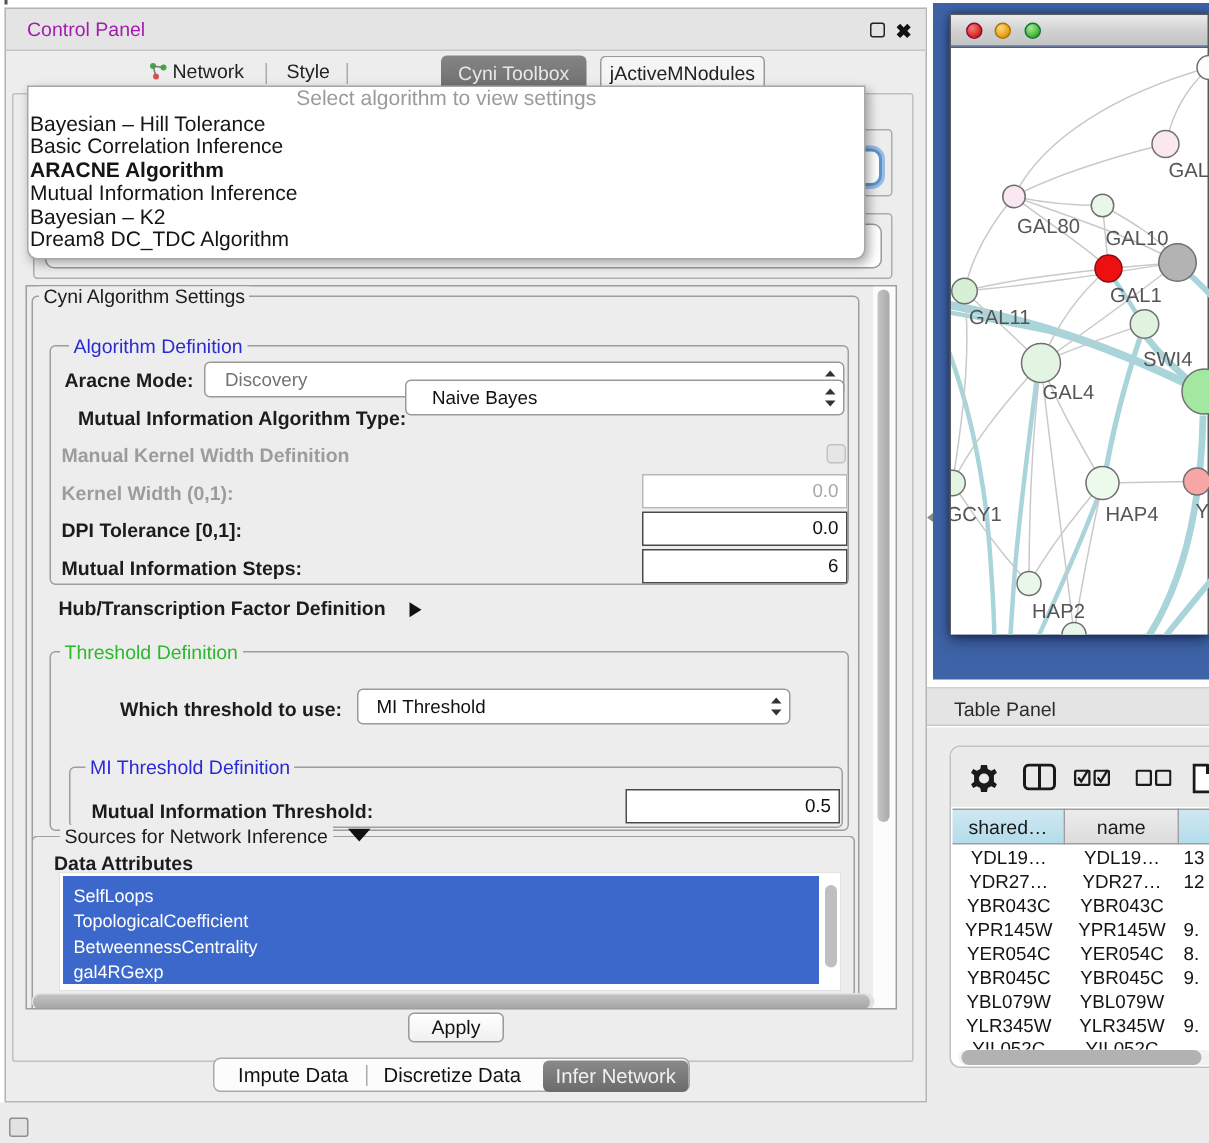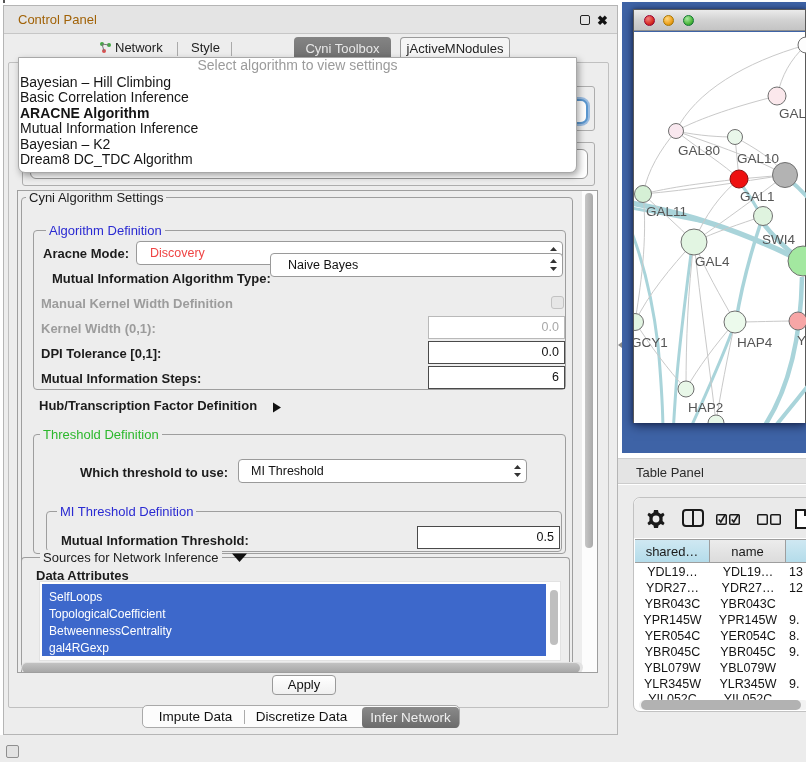--- a/index.html
+++ b/index.html
@@ -3,21 +3,21 @@
 <meta charset="utf-8">
 <style>
 * { box-sizing: border-box; margin:0; padding:0; }
 html,body { width:806px; height:762px; }
 body { font-family:"Liberation Sans", sans-serif; background:#ffffff; position:relative; overflow:hidden; }
 .abs { position:absolute; }
 
 
 #cpwin { left:3px; top:5px; width:615px; height:730px; background:#ededed; border:1px solid #b5b5b5; }
 #cptitle { left:0; top:0; width:100%; height:28px; background:#e4e4e4; border-bottom:1px solid #c6c6c6; }
-#cptitle .t { position:absolute; left:14px; top:6px; font-size:13px; color:#a16207; }
+#cptitle .t { position:absolute; left:14px; top:6px; font-size:13px; color:#a21caf; }
 .winbtn-sq { left:576px; top:9px; width:10px; height:10px; border:1.5px solid #222; border-radius:2px; }
 .winbtn-x  { left:593px; top:7px; font-size:13px; font-weight:bold; color:#111; }
 
 
 .tabrow { left:0px; top:31px; width:100%; height:24px; font-size:13px; color:#222; }
 .tabsep { width:1px; height:14px; background:#aaa; top:5px; }
 .seltab { background:linear-gradient(#848484,#6e6e6e); color:#e8e8e8; border-radius:4px 4px 0 0; }
 .ghosttab { background:#f5f5f5; border:1px solid #9a9a9a; border-bottom:none; border-radius:4px 4px 0 0; color:#222; }
 
 
@@ -116,21 +116,21 @@
 
   <div class="abs" id="outerpanel"></div>
 
   <div class="abs hidebox" style="left:18px;top:80px;width:573px;height:45px;"></div>
   <div class="abs hidebox" style="left:18px;top:136px;width:573px;height:44px;"></div>
   <div class="combo" style="left:26px;top:93px;width:558px;height:25px;box-shadow:0 0 0 2px rgba(100,155,215,0.6);border:2px solid #5a96ce;border-radius:7px;"></div>
   <div class="combo" style="left:26px;top:143px;width:558px;height:30px;border-radius:6px;"></div>
 
   <div class="abs" id="dropdown">
     <div class="prompt">Select algorithm to view settings</div>
-    <div class="it" style="top:15.5px;">Bayesian – Hill Climbing</div>
+    <div class="it" style="top:15.5px;">Bayesian – Hill Tolerance</div>
     <div class="it" style="top:31px;">Basic Correlation Inference</div>
     <div class="it" style="top:46.5px;font-weight:bold;">ARACNE Algorithm</div>
     <div class="it" style="top:62px;">Mutual Information Inference</div>
     <div class="it" style="top:77.5px;">Bayesian – K2</div>
     <div class="it" style="top:93px;">Dream8 DC_TDC Algorithm</div>
   </div>
 
   <div class="abs" id="scrollarea">
     <div class="vsb">
         <div class="thumb"></div>
@@ -139,21 +139,21 @@
         <div class="thumb"></div>
       </div>
 
     <div class="group" style="left:3px;top:6px;width:552px;height:490px;border-radius:4px;">
       <span class="gtitle" style="left:4px;color:#1c1c1c;">Cyni Algorithm Settings</span>
 
       <div class="group" style="left:11px;top:32px;width:533px;height:160px;">
         <span class="gtitle" style="left:12px;color:#2a2ad2;">Algorithm Definition</span>
         <span class="lbl" style="left:9px;top:15px;">Aracne Mode:</span>
         <div class="combo" style="left:102px;top:10px;width:427px;height:24px;font-size:12.5px;">
-          <span style="position:absolute;left:13px;top:4px;color:#ef4444;">Discovery</span>
+          <span style="position:absolute;left:13px;top:4px;color:#737373;">Discovery</span>
           <span class="stepper">
               <svg width="9" height="14" viewBox="0 0 9 14">
                 <path d="M4.5 1 L8 5 L1 5 Z" fill="#333"></path>
                 <path d="M4.5 13 L8 9 L1 9 Z" fill="#333"></path>
               </svg>
             </span>
         </div>
         <span class="lbl" style="left:18px;top:40px;">Mutual Information Algorithm Type:</span>
         <div class="combo" style="left:236px;top:22px;width:293px;height:24px;font-size:12.5px;">
           <span style="position:absolute;left:17px;top:4px;color:#111;">Naive Bayes</span>

